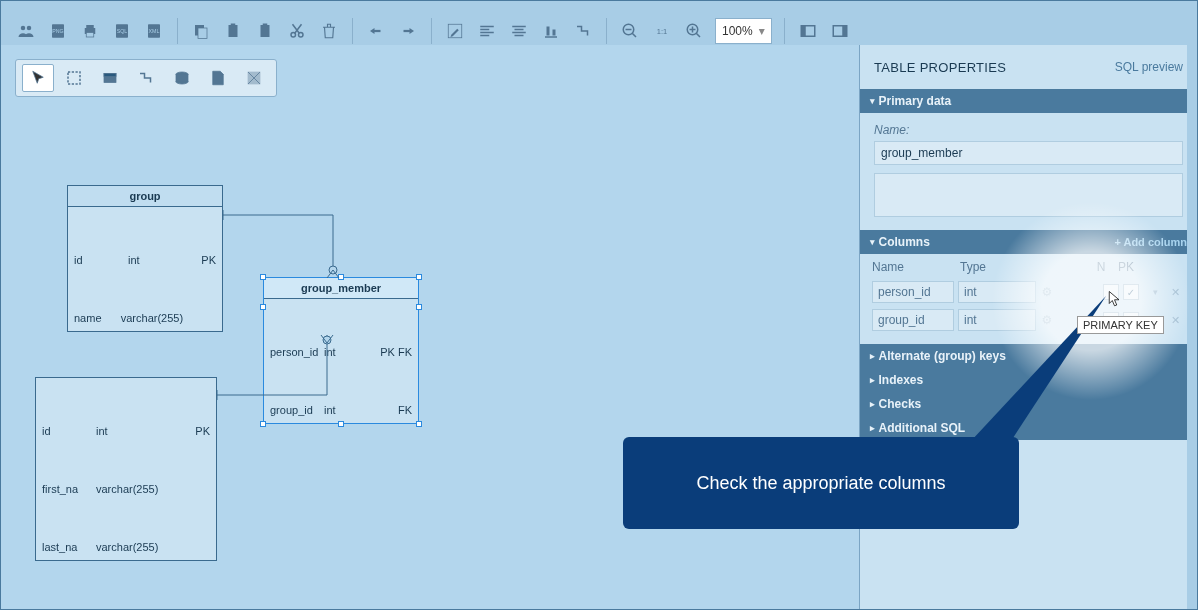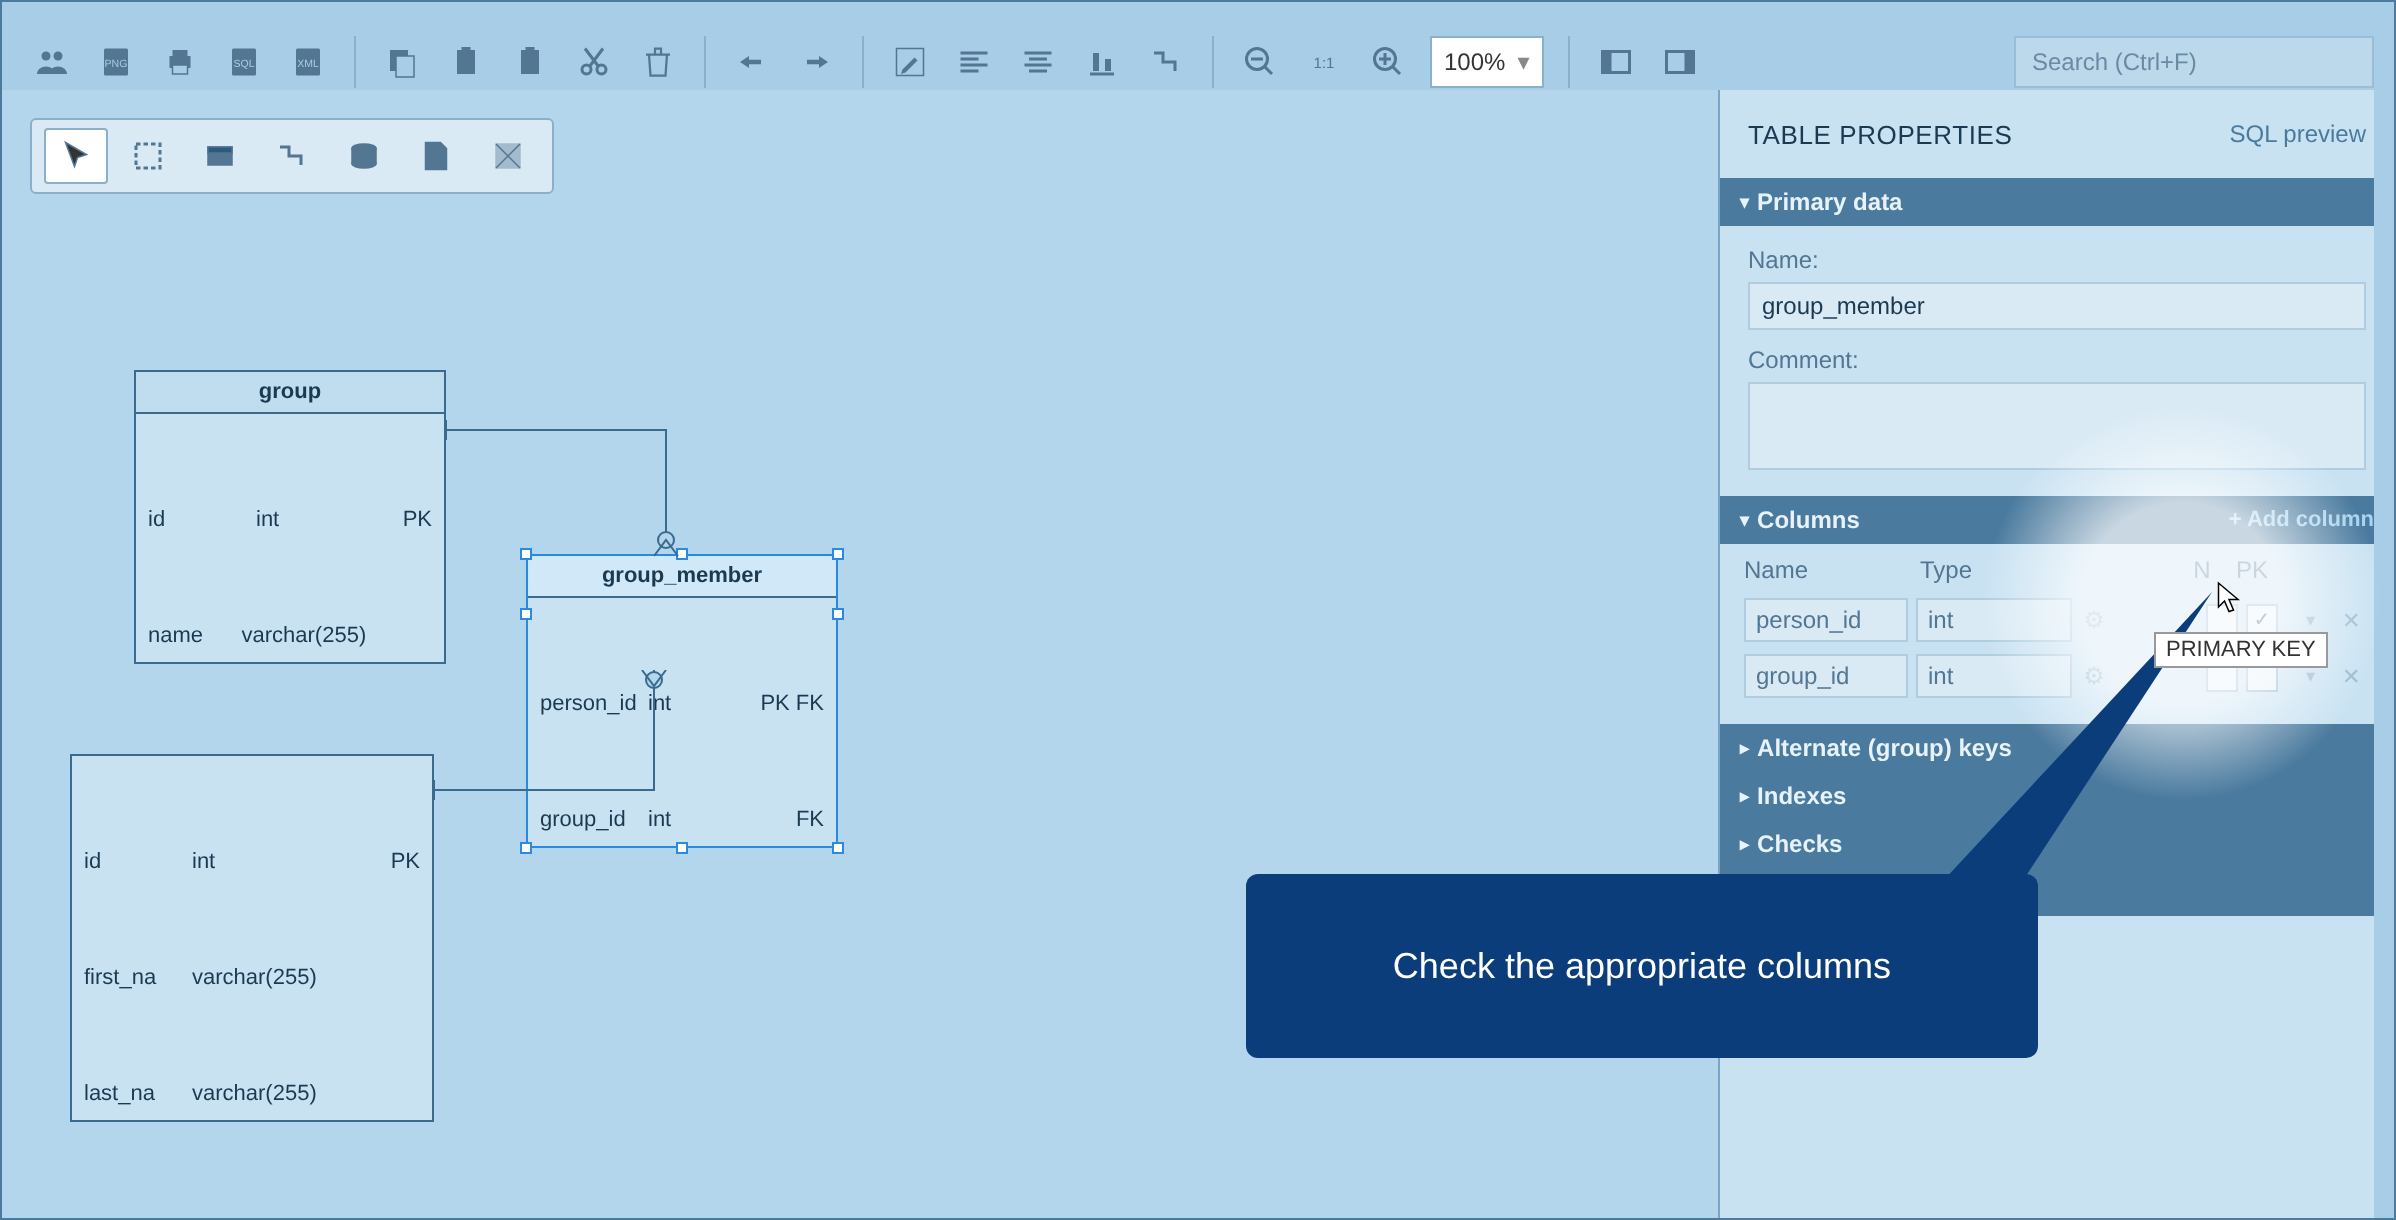--- a/index.html
+++ b/index.html
@@ -37,21 +37,21 @@
 
 
 .props { position: absolute; top: 44px; right: 0; bottom: 0; width: 338px; background: #c9e2f2; border-left: 1px solid #7ba5c4; font-size: 12px; color: #1a3a52; }
 .props-head { height: 44px; display: flex; align-items: center; padding: 0 14px; justify-content: space-between; font-size: 13px; }
 .props-title { font-weight: normal; letter-spacing: 0.3px; }
 .props-link { color: #4a7a9e; font-size: 12px; }
 .section-hd { background: #4a7a9e; color: #e8f2f9; font-size: 12px; font-weight: bold; padding: 5px 10px; display: flex; align-items: center; gap: 4px; }
 .section-hd .tri { font-size: 9px; }
 .section-hd .add { margin-left: auto; color: #a8d4ef; font-size: 11px; font-weight: bold; }
 .section-body { padding: 10px 14px; }
-.fld-label { color: #537693; margin-bottom: 4px; }
+.fld-label { color: #537693; margin-bottom: 4px; font-style: italic; }
 .fld-input { width: 100%; background: #d9eaf5; border: 1px solid #b0cde0; padding: 4px 6px; font-size: 12px; color: #1a3a52; margin-bottom: 8px; }
 .fld-textarea { width: 100%; height: 44px; background: #d9eaf5; border: 1px solid #b0cde0; resize: none; }
 
 .cols-head { display: flex; padding: 6px 12px 4px 12px; color: #537693; font-size: 12px; }
 .ch-name { width: 88px; }
 .ch-type { width: 86px; }
 .ch-spacer { flex: 1; }
 .ch-n { width: 24px; text-align: center; }
 .ch-pk { width: 26px; text-align: center; }
 .ch-actions { width: 46px; }
@@ -218,23 +218,20 @@
       <svg viewBox="0 0 24 24">
         <rect x="3" y="5" width="18" height="14" fill="none" stroke="#537693" stroke-width="2"></rect>
         <rect x="3" y="5" width="6" height="14"></rect>
       </svg>
     </div>
   <div class="tb-btn">
       <svg viewBox="0 0 24 24">
         <rect x="3" y="5" width="18" height="14" fill="none" stroke="#537693" stroke-width="2"></rect>
         <rect x="15" y="5" width="6" height="14"></rect>
       </svg>
-    </div>
-  <div class="tb-search">
-      <span>Search (Ctrl+F)</span>
     </div>
 </div>
 
 <div class="canvas-area">
   <div class="canvas-toolbar">
     <div class="ct-btn active">
         <svg viewBox="0 0 24 24">
           <path d="M5 3l14 8-6 2-2 6z" fill="#333"></path>
         </svg>
       </div>
@@ -354,21 +351,20 @@
     <span class="props-link">SQL preview</span>
   </div>
 
   <div class="section-hd">
       <span class="tri">▾</span>
       <span>Primary data</span>
     </div>
   <div class="section-body">
     <div class="fld-label">Name:</div>
     <input class="fld-input" value="group_member" style="">
-    <div class="fld-label">Comment:</div>
     <textarea class="fld-textarea" style=""></textarea>
   </div>
 
   <div class="section-hd">
       <span class="tri">▾</span>
       <span>Columns</span>
       <span class="add">+ Add column</span>
     </div>
   <div class="cols-head">
     <span class="ch-name">Name</span>

